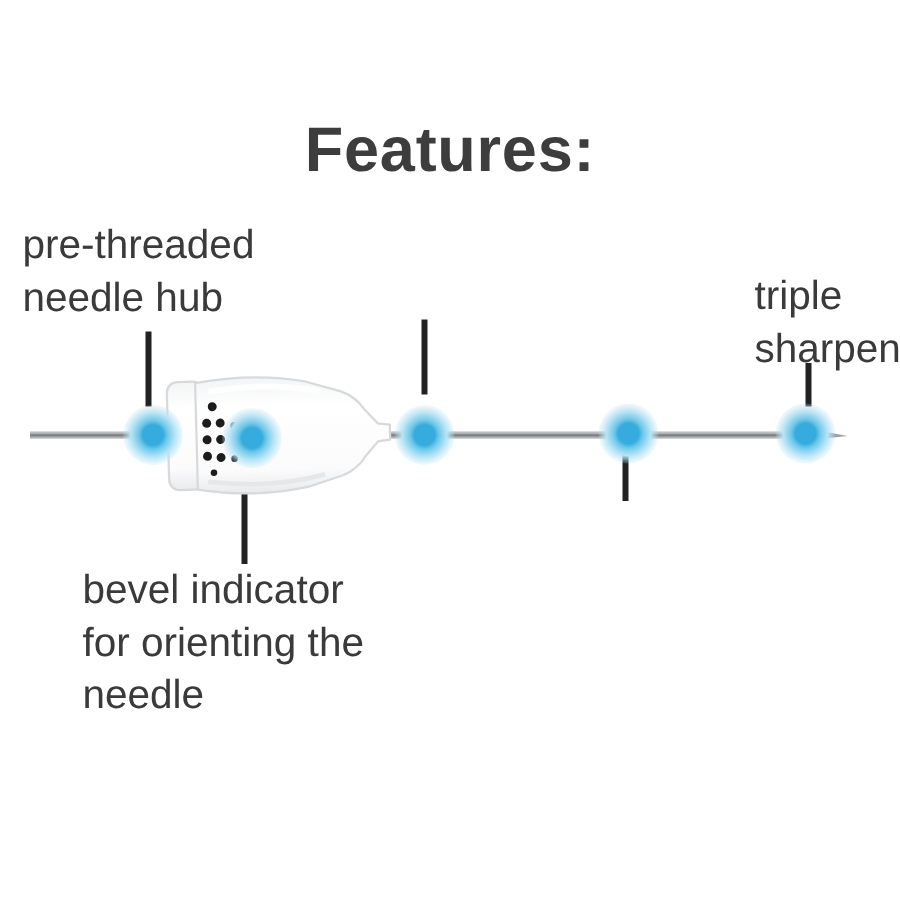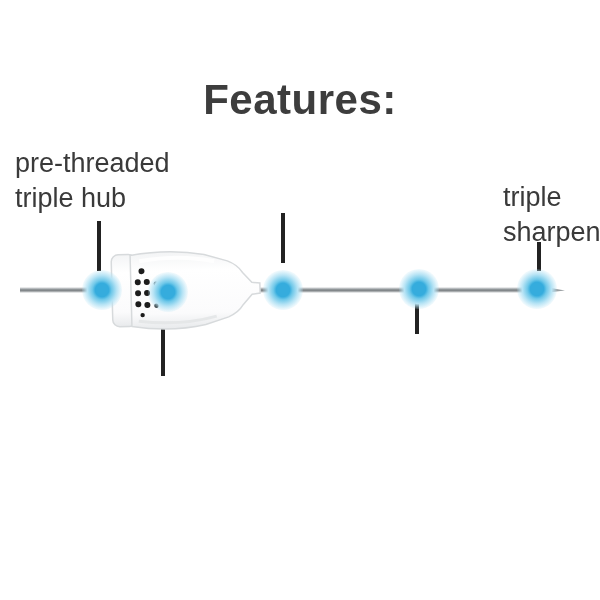--- a/index.html
+++ b/index.html
@@ -52,23 +52,26 @@
   .m-sharpening{left:537px;top:289px;}
 </style>
 </head>
 <body>
 
 <div class="canvas">
 
   <h1 class="title">Features:</h1>
 
   <div class="label label-hub">pre-threaded
-triple hub</div>
+needle hub</div>
   <div class="label label-sharpening">triple
 sharpening</div>
+  <div class="label label-bevel">bevel indicator
+for orienting the
+needle</div>
 
   <div class="connector c-hub"></div>
   <div class="connector c-cannulas"></div>
   <div class="connector c-sharpening"></div>
   <div class="connector c-bevel"></div>
   <div class="connector c-steel"></div>
 
   <svg class="needle-svg" viewBox="0 0 600 100" xmlns="http://www.w3.org/2000/svg">
     <defs>
       <linearGradient id="shaftGrad" x1="0" y1="0" x2="0" y2="1">

